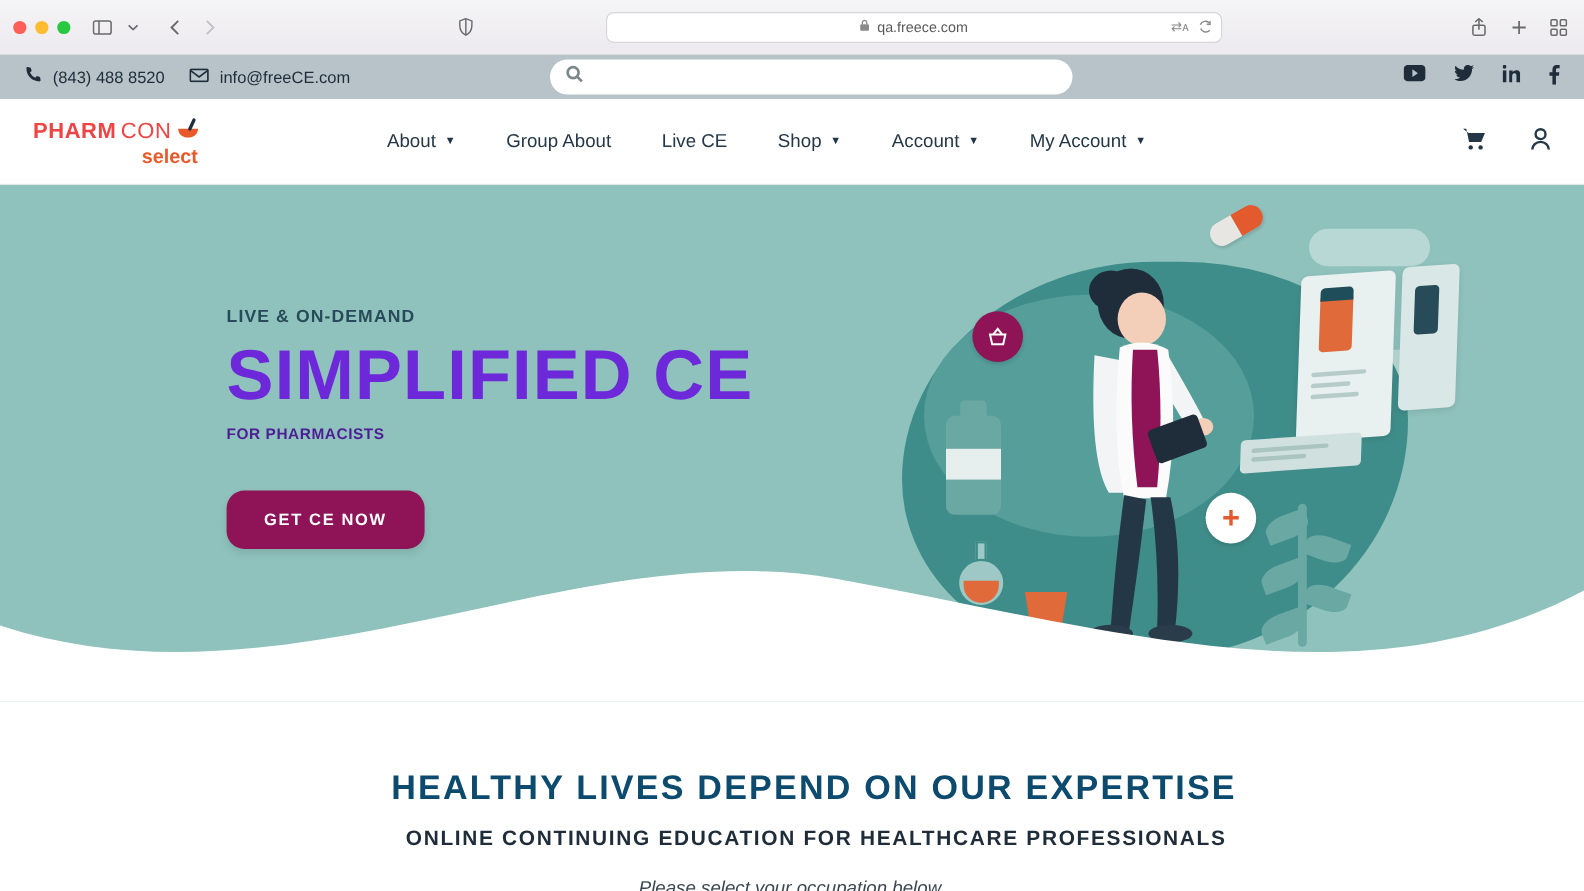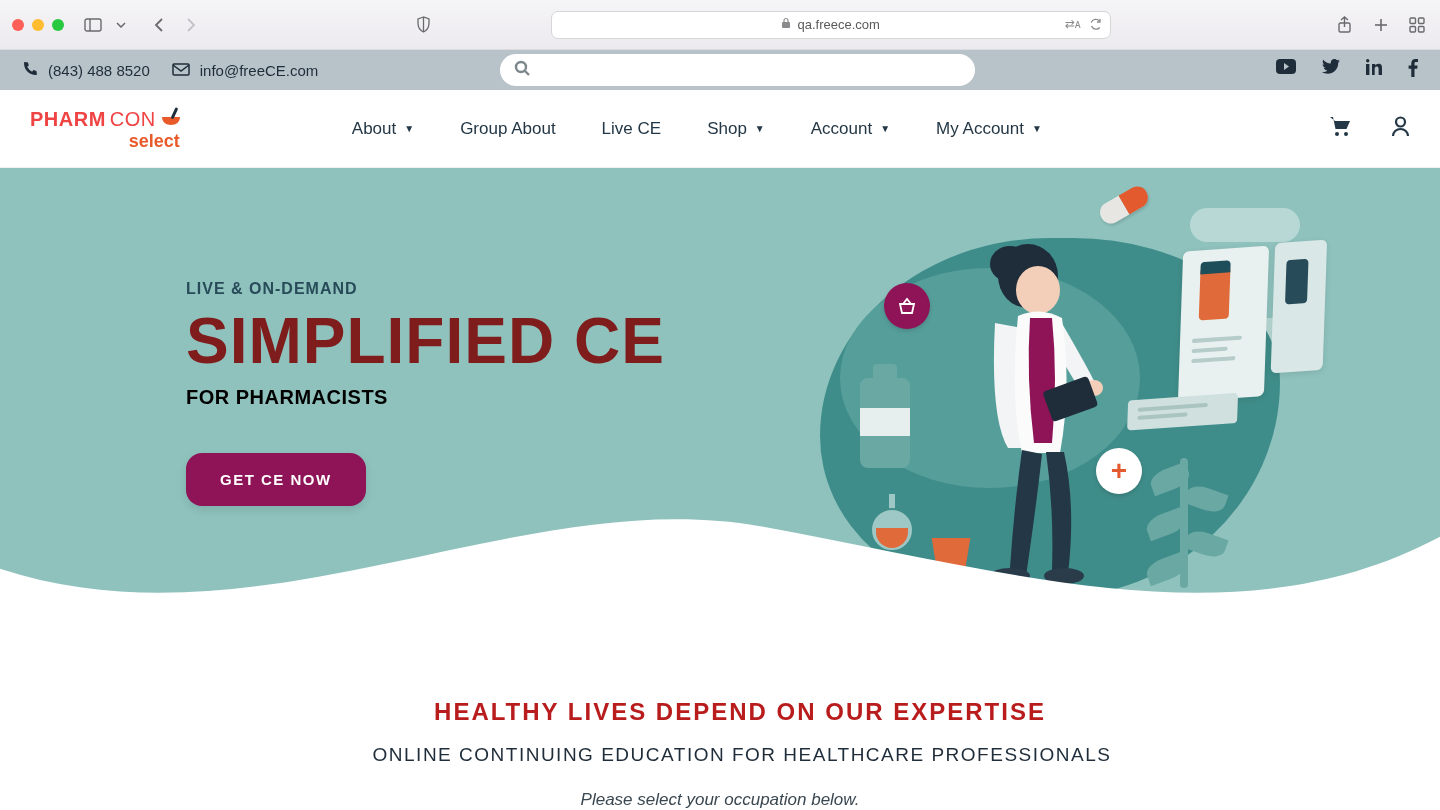--- a/index.html
+++ b/index.html
@@ -28,24 +28,24 @@
   .logo-top { font-weight:800; font-size:20px; color:#ef4444; letter-spacing:0.5px; display:flex; align-items:center; gap:4px;}
   .logo-accent { color:#e85a2a; }
   .logo-sub { color:#e85a2a; font-weight:700; font-size:18px; align-self:flex-end; margin-top:2px; margin-right:2px;}
   .nav-items { display:flex; gap:46px; margin-left:170px; }
   .nav-item { display:flex; align-items:center; gap:8px; color:#233746; font-size:17px; cursor:pointer; }
   .nav-item .caret { font-size:10px; color:#233746;}
   .nav-right { margin-left:auto; display:flex; gap:40px; color:#233746; }
 
   
   .hero { position:relative; height:470px; background:#8fc2bd; overflow:hidden; }
-  .hero-content { position:absolute; left:186px; top:112px; }
+  .hero-content { position:absolute; left:206px; top:112px; }
   .eyebrow { color:#284b59; font-size:16px; font-weight:700; letter-spacing:1px; }
-  .hero-title { color:#7f1d1d; font-size:64px; font-weight:900; letter-spacing:1px; margin-top:6px; }
-  .hero-sub { color:#000000; font-size:20px; font-weight:800; letter-spacing:0.5px; margin-top:8px;}
+  .hero-title { color:#6d28d9; font-size:64px; font-weight:900; letter-spacing:1px; margin-top:6px; }
+  .hero-sub { color:#4c1d95; font-size:14px; font-weight:800; letter-spacing:0.5px; margin-top:8px;}
   .cta { display:inline-block; margin-top:44px; background:#8e1457; color:#fff; padding:18px 34px; font-weight:800; letter-spacing:1.5px; font-size:15px; border-radius:16px; cursor:pointer; box-shadow:0 4px 8px rgba(0,0,0,0.1);}
   .wave { position:absolute; bottom:-5px; left:0; width:100%; }
 
   
   .illus { position:absolute; right:120px; top:30px; width:520px; height:420px; }
   .blob { position:absolute; width:460px; height:360px; background:#3f8d8a; border-radius:50% 45% 50% 40% / 55% 40% 60% 45%; left:20px; top:40px; }
   .blob2 { position:absolute; width:300px; height:220px; background:#569e9a; border-radius:50%; left:40px; top:70px; }
   .cloud { position:absolute; background:#b7d8d4; border-radius:30px; }
   .bottle { position:absolute; width:50px; height:90px; background:#6aa8a3; border-radius:8px; left:60px; top:180px; }
   .bottle::before { content:""; position:absolute; top:-14px; left:13px; width:24px; height:18px; background:#6aa8a3; border-radius:4px 4px 0 0; }
@@ -75,22 +75,22 @@
   .panel.side{right:6px;top:8px;width:52px;height:130px;}
   .panel .prod { position:absolute; left:18px; top:18px; width:30px; height:52px; background:#e06a3a; border-radius:4px;}
   .panel .prod.cap {background:#1e4e59;}
   .panel.side .prod{ left:12px; width:22px; height:44px; background:#284b59;}
   .panel .line{position:absolute;left:12px;height:4px;background:#b5ccc9;border-radius:2px;}
   .panel-base{ position:absolute; left:-10px; top:155px; width:110px; height:30px; background:#cfe0de; border-radius:4px; }
   .panel-base .line{position:absolute;height:4px;background:#a9c4c1;border-radius:2px;left:10px;}
 
   
   .bottom { text-align:center; padding-top:60px; }
-  .big-h { color:#b91c1c; font-size:24px; font-weight:600; letter-spacing:2px;padding-left:40px; }
-  .sub-h { color:#1f2d3a; font-size:19px; font-weight:400; letter-spacing:1.5px; margin-top:18px;padding-left:44px;}
+  .big-h { color:#0c4a6e; font-size:31px; font-weight:600; letter-spacing:2px;padding-left:40px; }
+  .sub-h { color:#1f2d3a; font-size:19px; font-weight:700; letter-spacing:1.5px; margin-top:18px;padding-left:44px;}
   .instr { color:#3a4750; font-size:17px; font-style:italic; margin-top:24px;}
 </style>
 </head>
 <body>
 
 <div class="chrome">
   <div class="traffic">
     <div class="tl red"></div>
     <div class="tl yel"></div>
     <div class="tl grn"></div>

